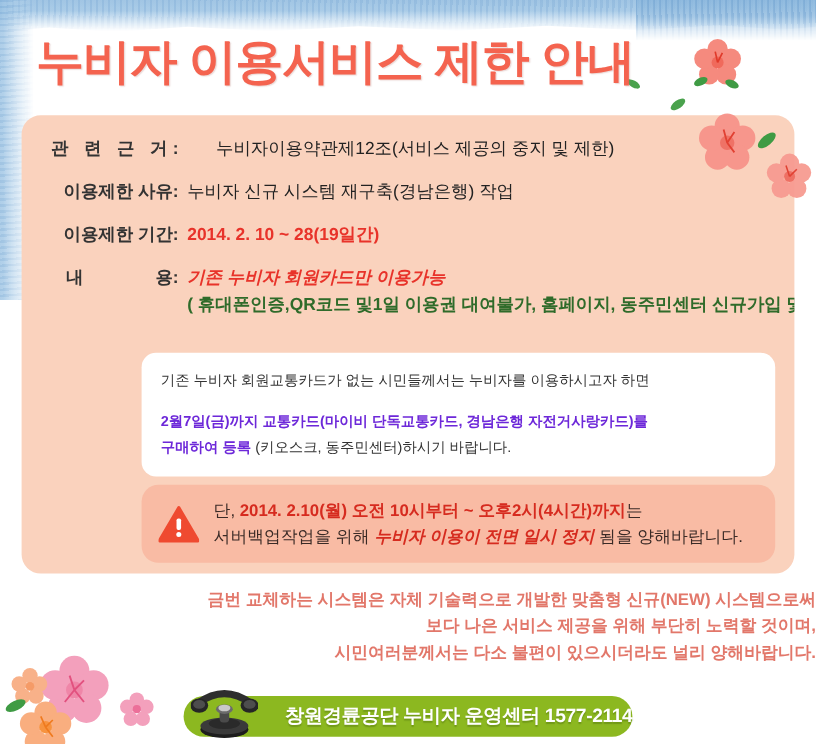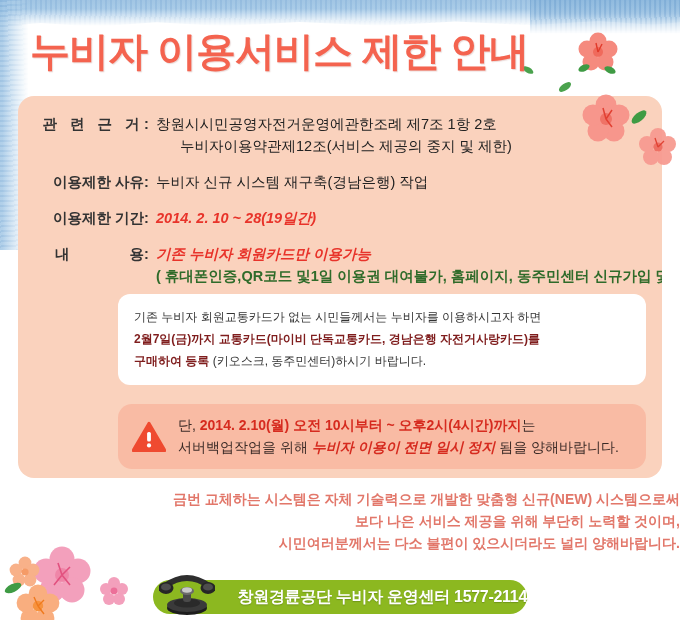--- a/index.html
+++ b/index.html
@@ -121,40 +121,40 @@
     color: #333333;
     line-height: 22px;
   }
   .val {
     font-size: 14.5px;
     line-height: 22px;
     color: #222222;
     white-space: nowrap;
   }
   .val .l2 { display: block; }
-  .val.red { color: #e8332a; font-style: italic; font-weight: bold; }
+  .val.red { color: #e8332a; font-weight: bold; }
   .val.redbold { color: #e8332a; font-weight: bold; font-style: italic; }
   .val .green { color: #2f6b2a; font-weight: bold; font-style: normal; }
 
   
   .whitebox {
     position: absolute;
     top: 198px; left: 100px;
     width: 528px;
     background: #ffffff;
     border-radius: 12px;
     padding: 12px 16px 13px 16px;
   }
   .whitebox p {
     font-size: 12px;
     line-height: 22px;
     color: #333333;
     white-space: nowrap;
   }
-  .whitebox .hl { color: #7f1d1d; font-weight: bold; }
+  .whitebox .hl { color: #6d28d9; font-weight: bold; margin-top: 12px; }
 
   
   .warnbox {
     position: absolute;
     top: 308px; left: 100px;
     width: 528px;
     background: #f9bba4;
     border-radius: 14px;
     padding: 10px 14px 11px 14px;
     display: flex;
@@ -319,21 +319,20 @@
 
 <div class="title">누비자 이용서비스 제한 안내</div>
 
 <div class="panel">
   <div class="rows">
 
     <div class="row">
       <div class="lbl spaced">관 련 근 거</div>
       <div class="colon">:</div>
       <div class="val">
-        <span>창원시시민공영자전거운영에관한조례 제7조 1항 2호</span>
         <span class="l2" style="padding-left:24px;">누비자이용약관제12조(서비스 제공의 중지 및 제한)</span>
       </div>
     </div>
 
     <div class="row">
       <div class="lbl">이용제한 사유</div>
       <div class="colon">:</div>
       <div class="val">누비자 신규 시스템 재구축(경남은행) 작업</div>
     </div>
 

